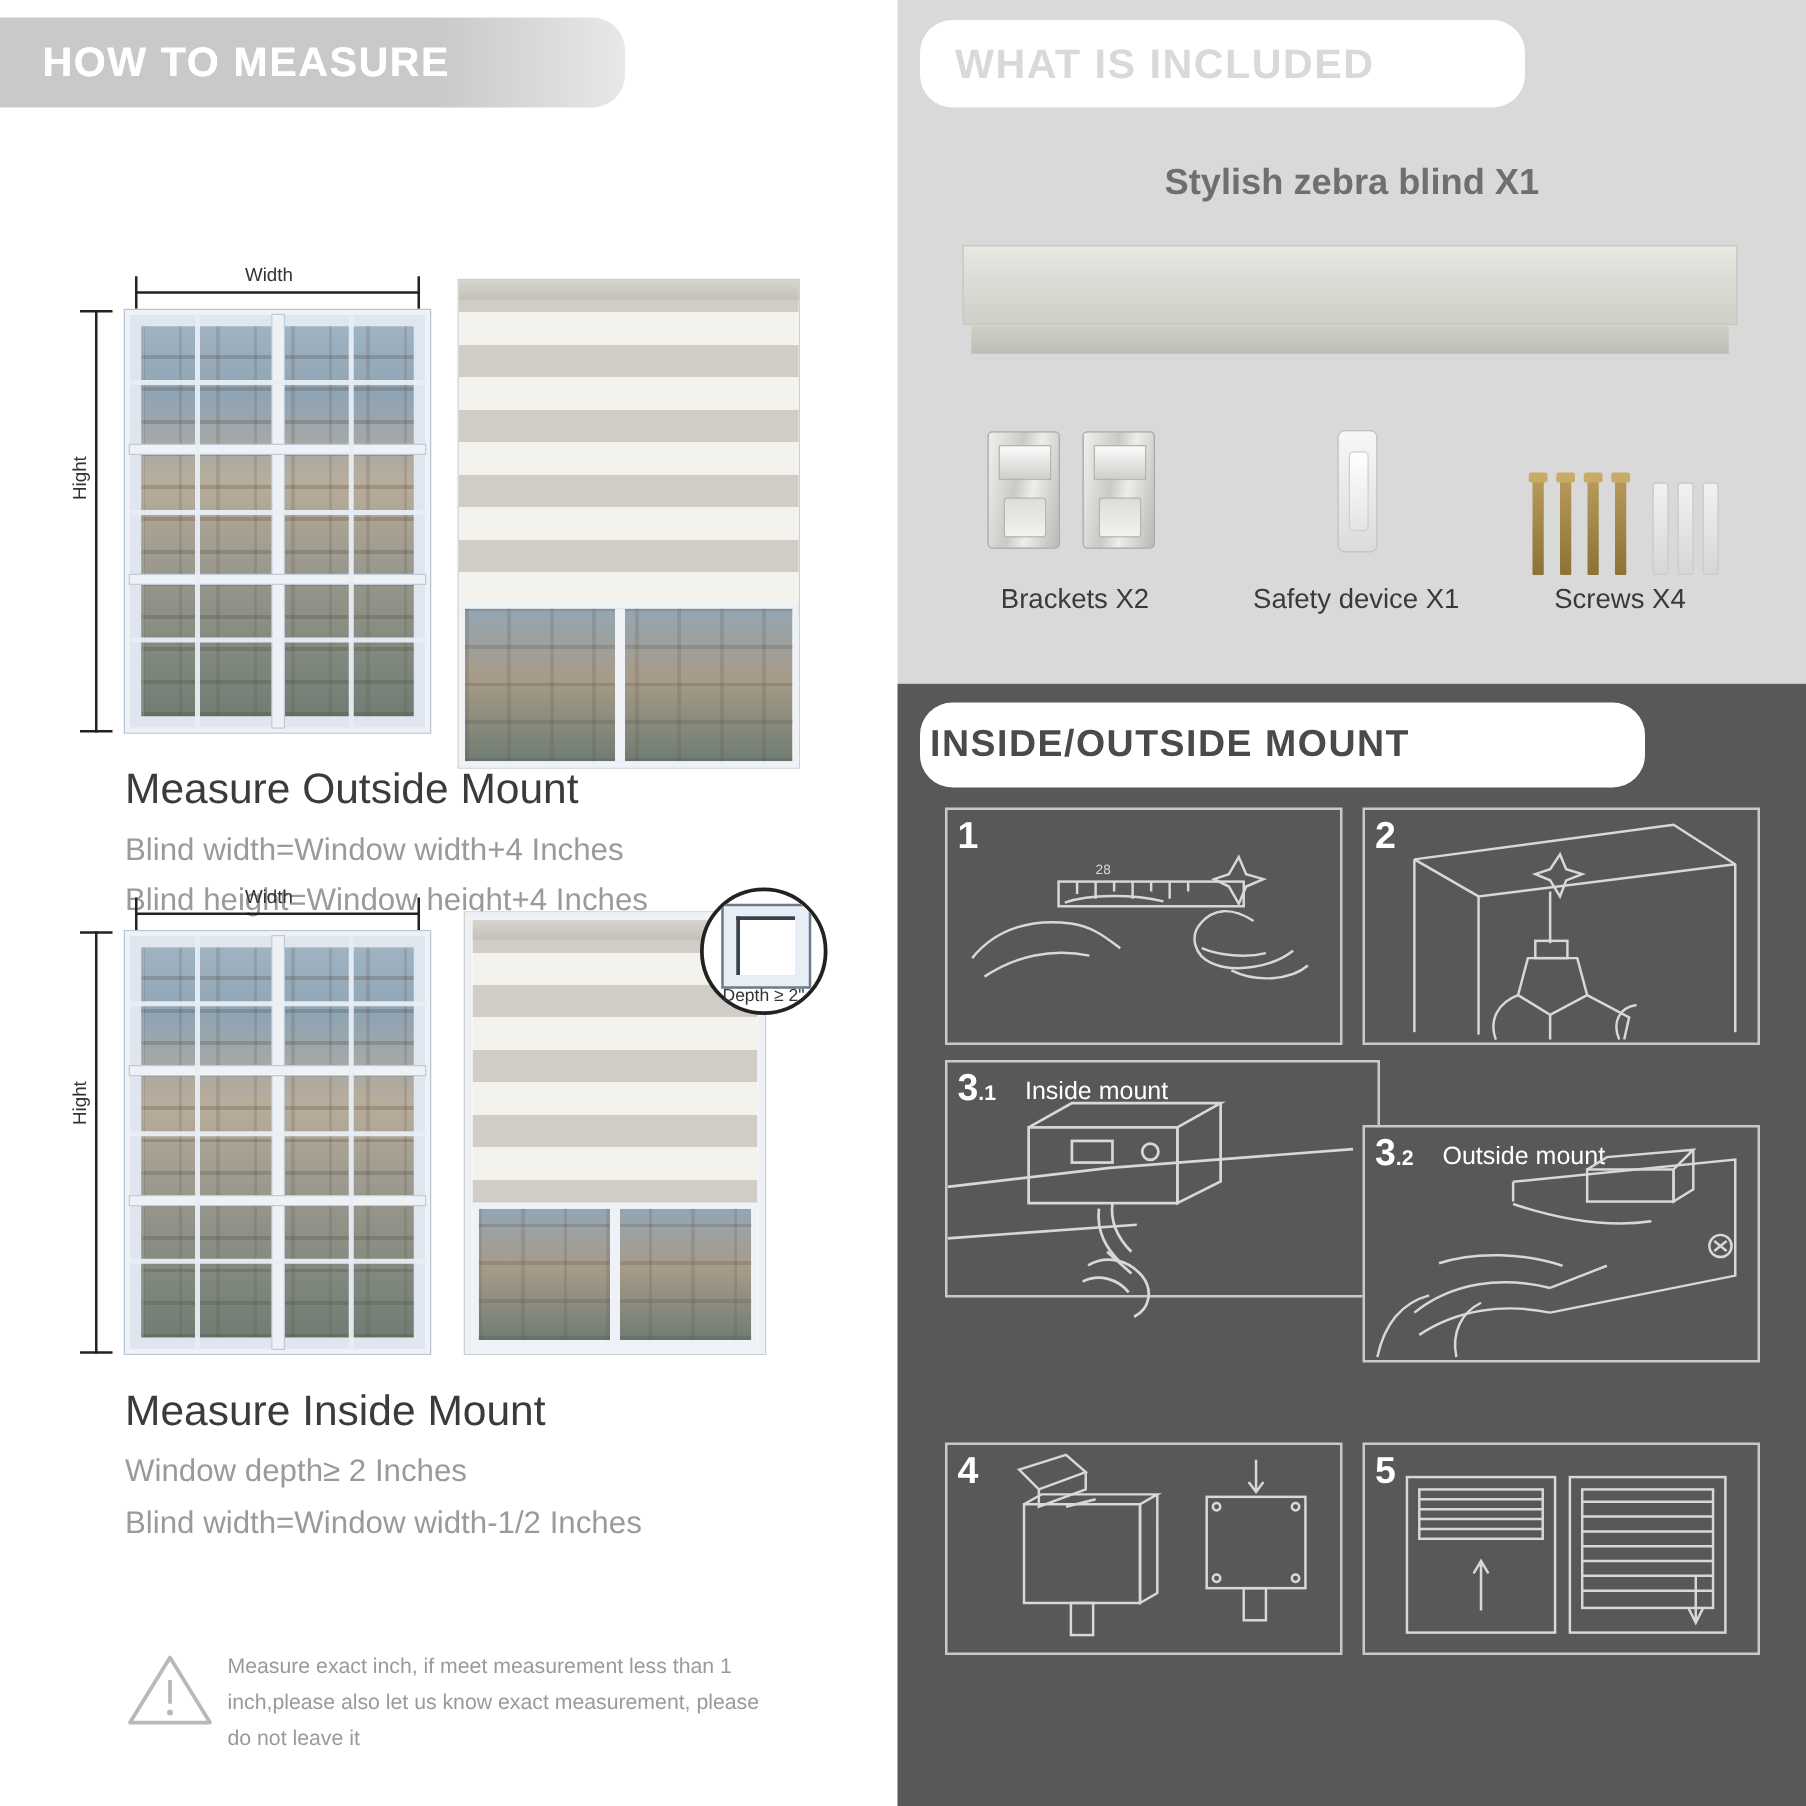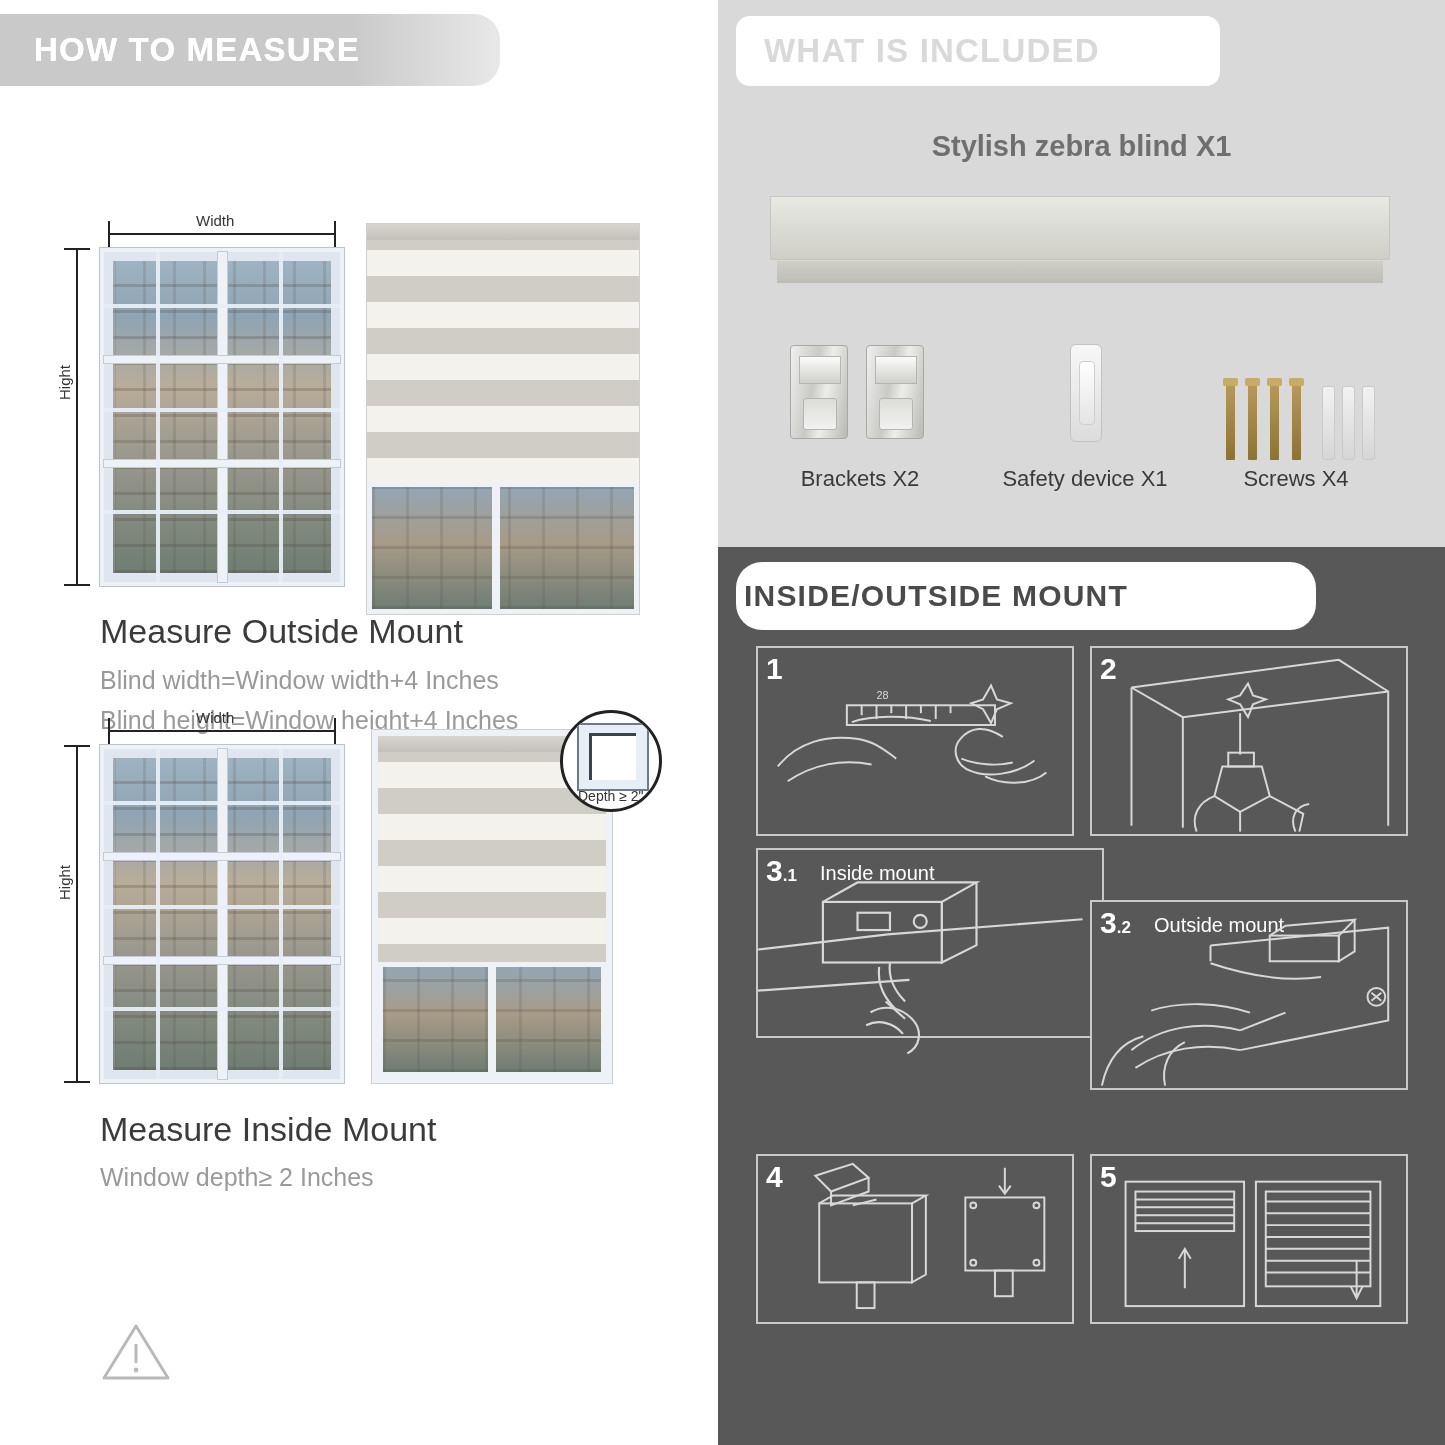--- a/index.html
+++ b/index.html
@@ -106,21 +106,21 @@
     position:absolute;font-size:17px;color:#9a9a9a;line-height:29px;
   }
 
   
   .right-top{
     position:absolute;left:718px;top:0;width:727px;height:547px;
     background:#d9d9d9;
   }
   #included-banner{
     position:absolute;left:736px;top:16px;width:484px;height:70px;
-    background:#ffffff;border-radius:14px;display:flex;align-items:center;
+    background:#ffffff;border-radius:26px;display:flex;align-items:center;
     padding-left:28px;box-sizing:border-box;
     z-index:5;
   }
   #included-banner .banner-title{color:#d9d9d9;}
   .incl-title{
     position:absolute;left:718px;top:130px;width:727px;text-align:center;
     font-size:29px;font-weight:bold;color:#6f6f6f;
   }
   .headrail{
     position:absolute;left:770px;top:196px;width:620px;height:64px;
@@ -281,28 +281,30 @@
 
       <div style="position:absolute;left:560px;top:10px;width:96px;height:96px;border:3px solid #222;border-radius:50%;overflow:hidden;background:#fff;">
         <div style="position:absolute;left:14px;top:10px;width:68px;height:64px;background:#e8eef5;border:2px solid #6d7b8a;"></div>
         <div style="position:absolute;left:26px;top:20px;width:44px;height:44px;background:#fff;border-left:3px solid #39434d;border-top:3px solid #39434d;"></div>
       </div>
       <div class="dim-label" style="position:absolute;left:578px;top:88px;font-size:14px;">Depth ≥ 2"</div>
     </div>
 
     <div class="h-title" style="left:100px;top:1110px;">Measure Inside Mount</div>
     <div class="h-line" style="left:100px;top:1163px;">Window depth≥ 2 Inches</div>
+    <div class="h-line" style="left:100px;top:1204px;">Blind width=Window width-1/2 Inches</div>
 
     <div style="position:absolute;left:100px;top:1320px;width:72px;height:64px;">
       <svg viewBox="0 0 72 64" width="72" height="64">
         <polygon points="36,6 68,58 4,58" fill="none" stroke="#b9b9b9" stroke-width="3" stroke-linejoin="round"></polygon>
         <line x1="36" y1="24" x2="36" y2="43" stroke="#b9b9b9" stroke-width="3"></line>
         <circle cx="36" cy="50" r="2.4" fill="#b9b9b9" stroke="none"></circle>
       </svg>
     </div>
+    <div class="note" style="left:182px;top:1318px;width:432px;">Measure exact inch, if meet measurement less than 1 inch,please also let us know exact measurement, please do not leave it</div>
   </div>
 
   <div class="right-top"></div>
 
   <div class="banner" id="included-banner">
     <span class="banner-title">WHAT IS INCLUDED</span>
   </div>
 
   <div class="incl-title">Stylish zebra blind X1</div>
 

